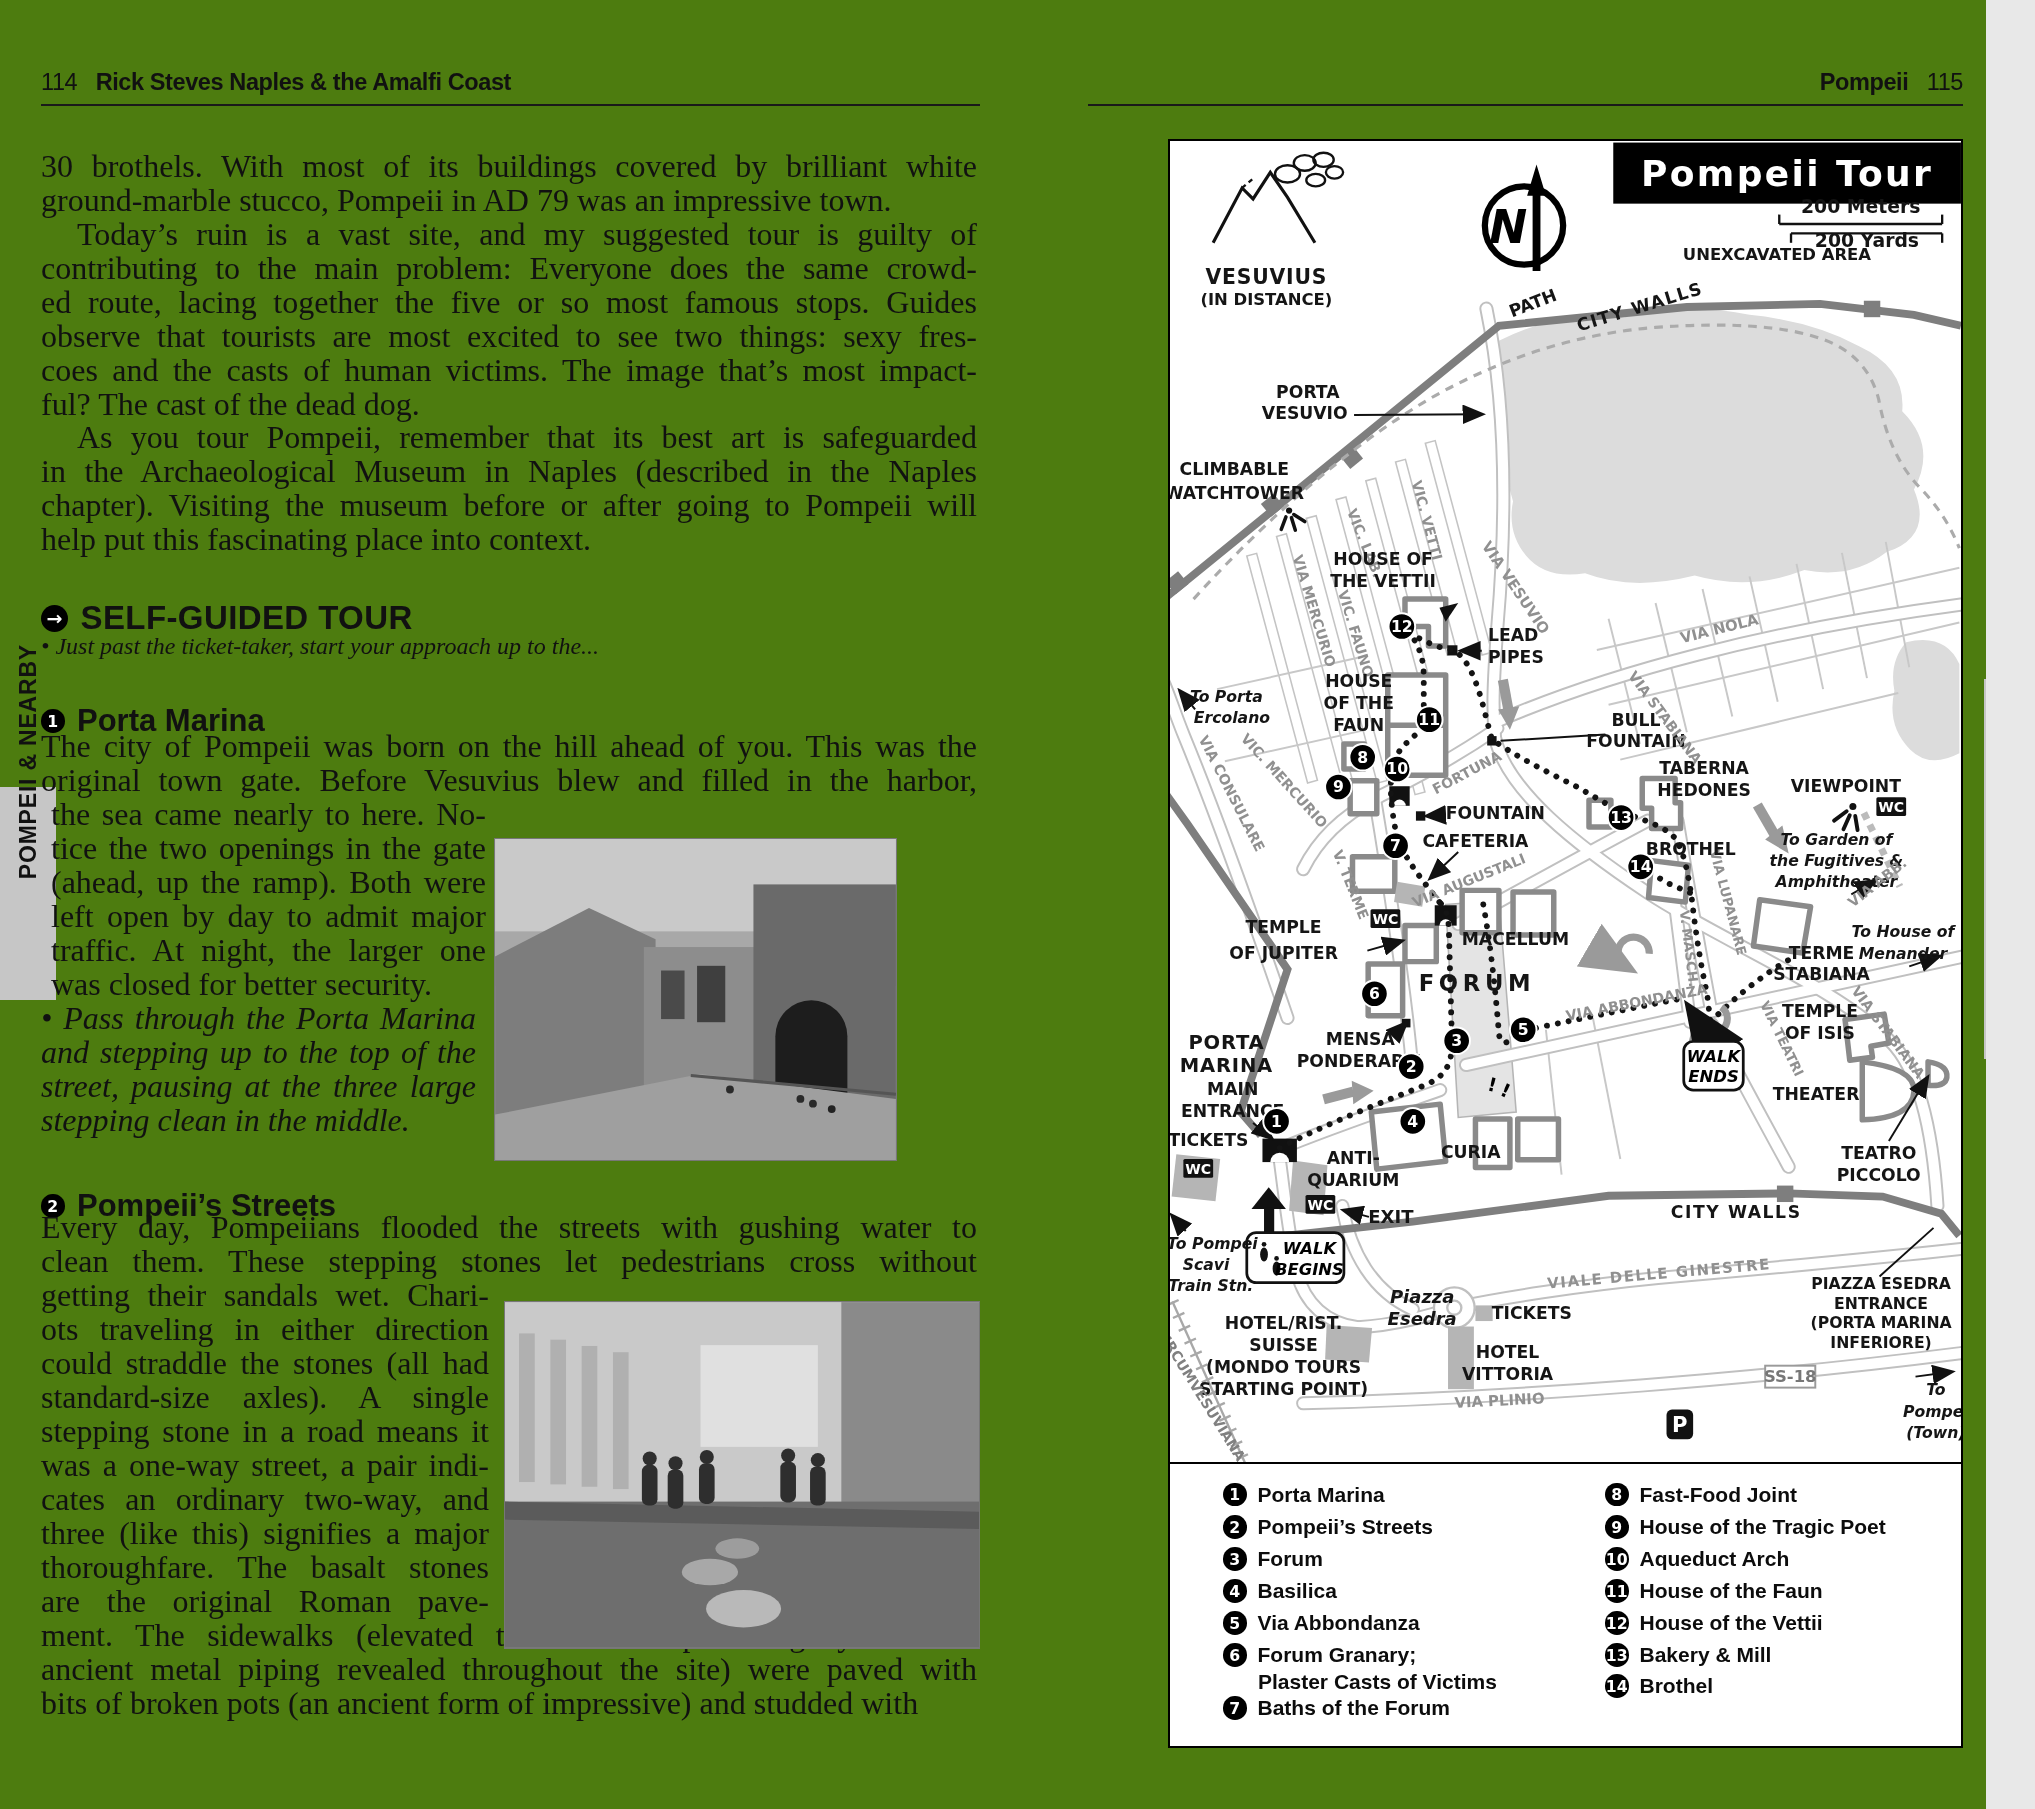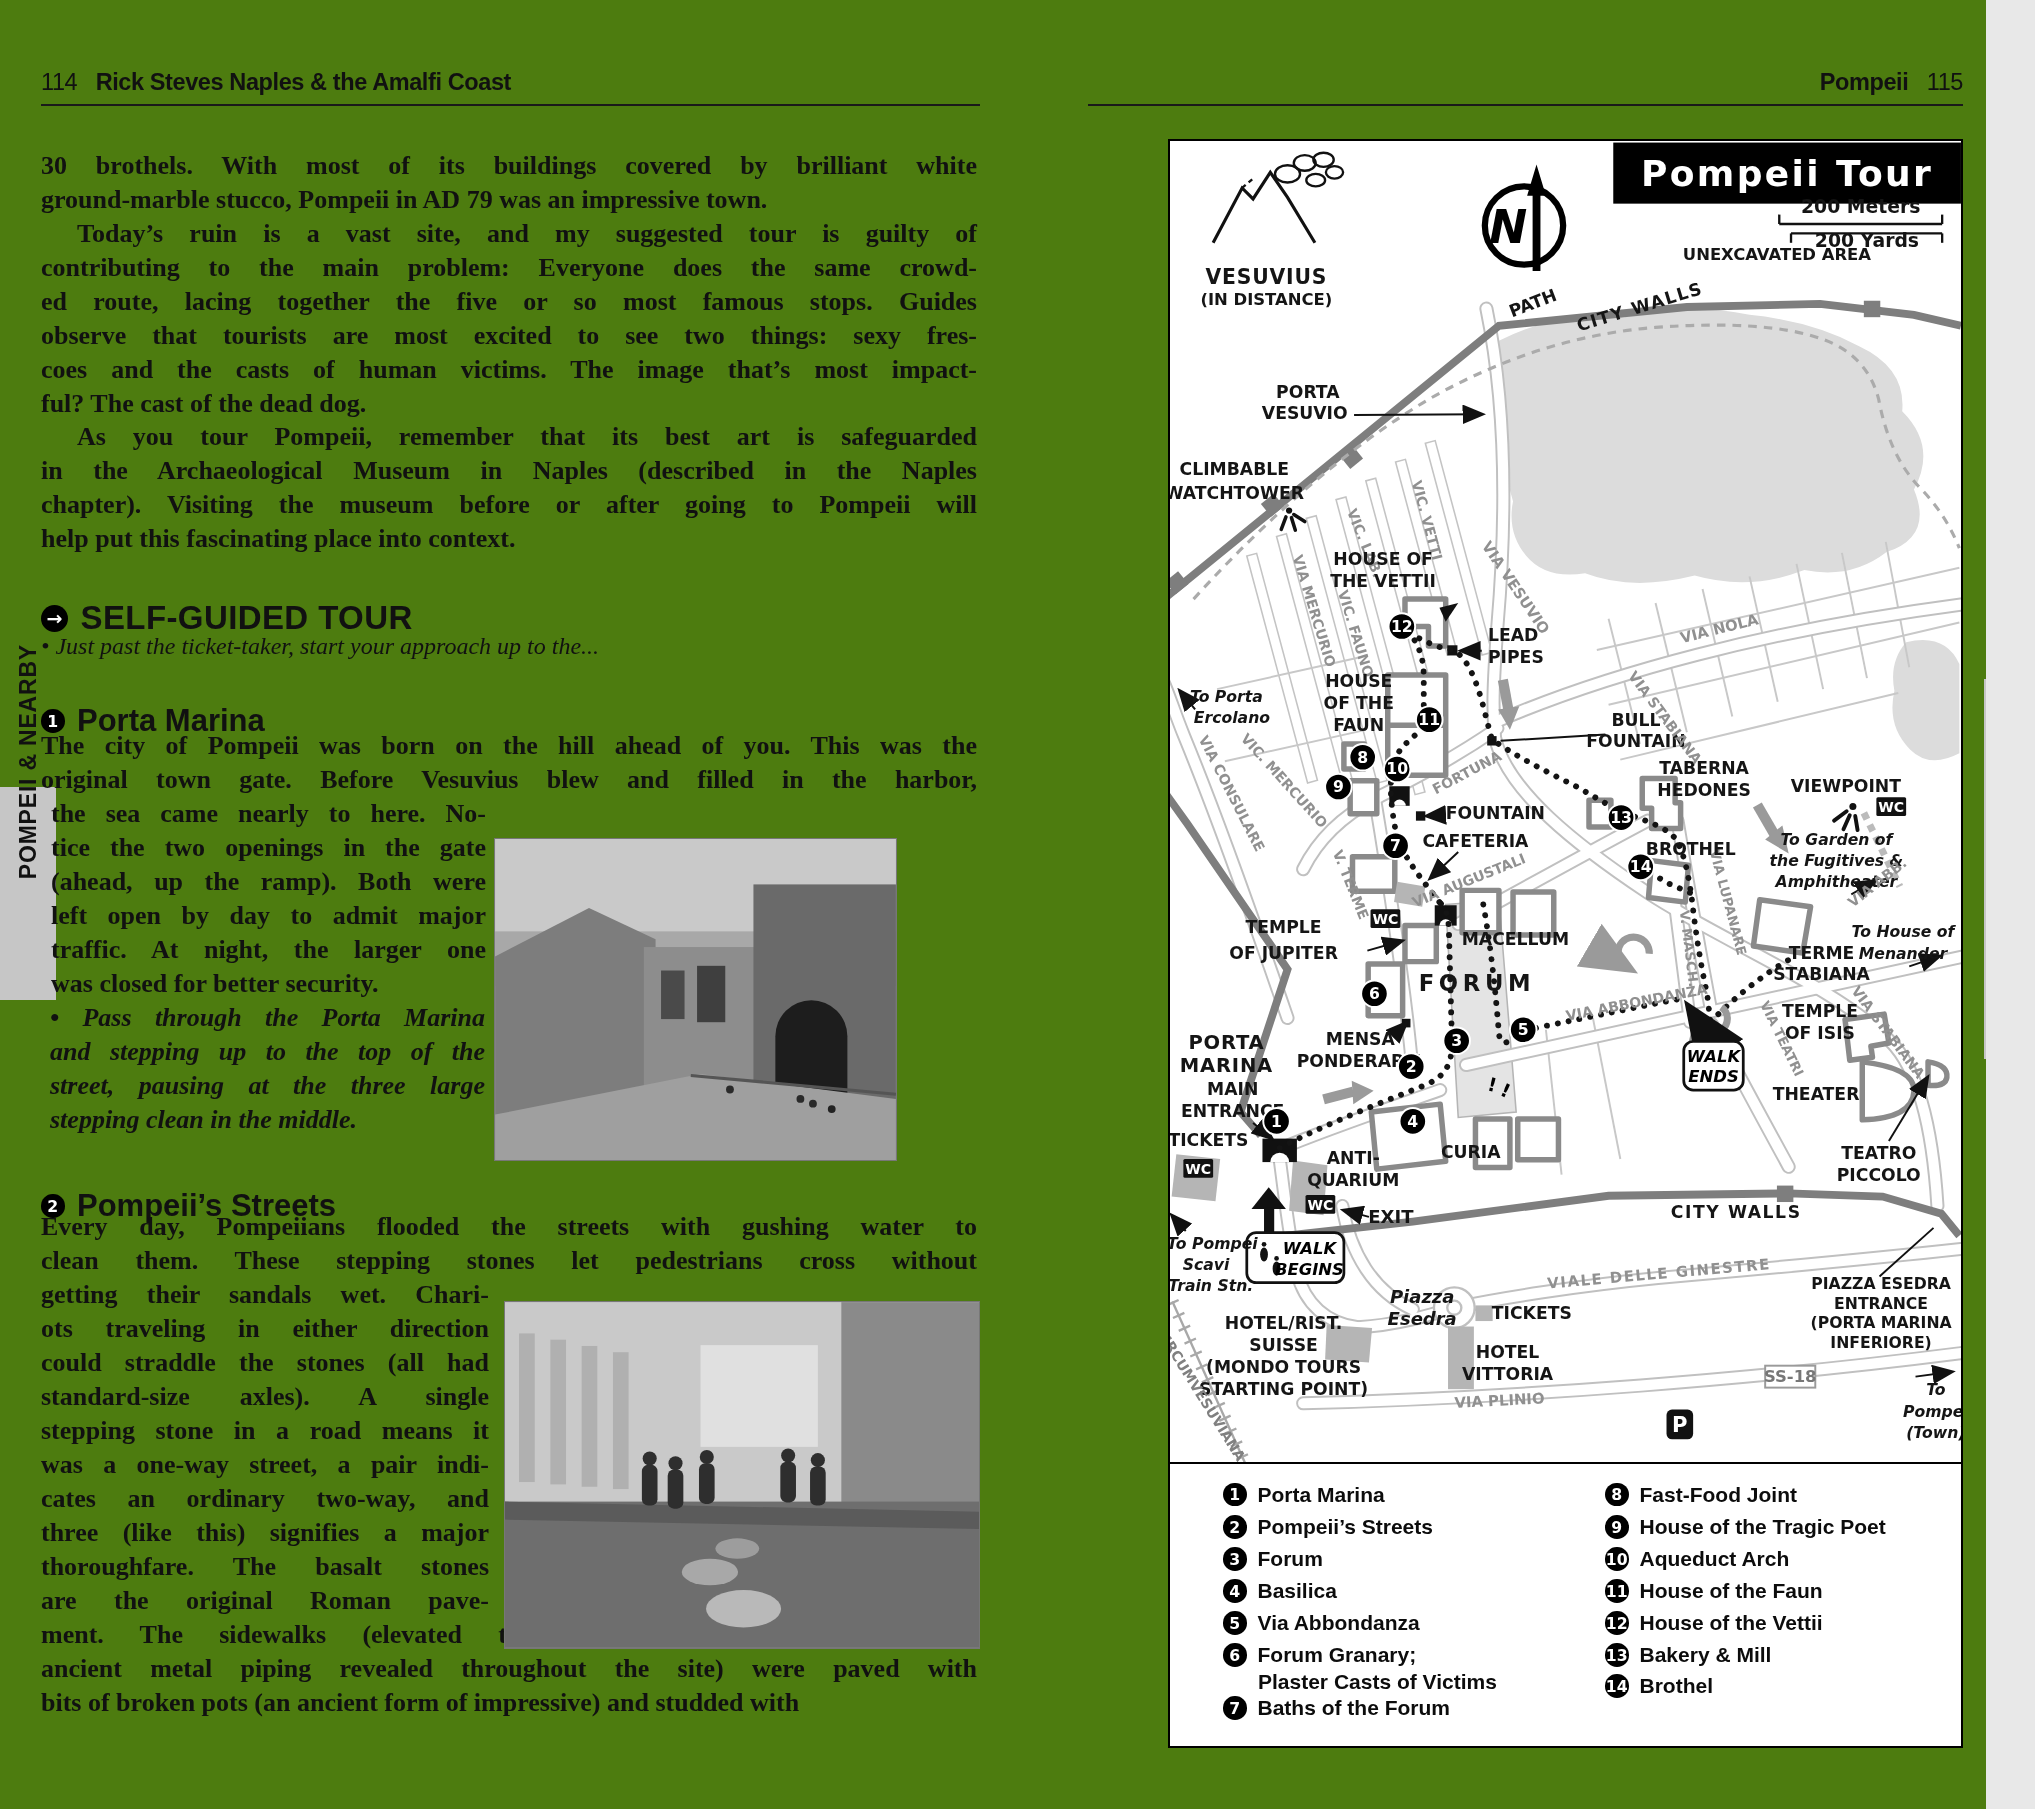--- a/index.html
+++ b/index.html
@@ -4,21 +4,21 @@
 <style>
   html,body{margin:0;padding:0;background:#e8e8e8;}
   #page{position:relative;width:1986px;height:1809px;background:#4d7c0f;overflow:hidden;
         font-family:"Liberation Serif",serif;color:#111;}
   .abs{position:absolute;}
   
   .hdr{font-family:"Liberation Sans",sans-serif;font-size:23.5px;letter-spacing:-0.4px;white-space:nowrap;}
   .hdr b{font-weight:700;}
   .rule{height:2.3px;background:#1a1a1a;}
   
-  .bl{font-size:26px;line-height:34px;height:34px;white-space:nowrap;text-align:justify;font-weight:bold;}
+  .bl{font-size:32px;line-height:34px;height:34px;white-space:nowrap;text-align:justify;}
   .bl.j{text-align:justify;text-align-last:justify;white-space:normal;}
   .bl.last{text-align:center;text-align-last:left;}
   .bl.ind{text-indent:36px;}
   .it{font-style:italic;font-size:24px;}
   
   .sechead{display:flex;align-items:center;gap:12.5px;font-family:"Liberation Sans",sans-serif;font-weight:700;}
   .badge{display:inline-flex;align-items:center;justify-content:center;background:#000;color:#fff;border-radius:50%;
          font-family:"DejaVu Sans",sans-serif;font-weight:700;flex:0 0 auto;}
   .b34{width:27px;height:27px;font-size:17px;}
   .b30{width:23.5px;height:23.5px;font-size:15.7px;}
@@ -100,21 +100,21 @@
       <div class="bl j">original town gate. Before Vesuvius blew and filled in the harbor,</div>
     </div>
   <div id="blk-s1narrow" class="abs" style="left:51px;top:797px;width:435px;">
       <div class="bl j">the sea came nearly to here. No-</div>
       <div class="bl j">tice the two openings in the gate</div>
       <div class="bl j">(ahead, up the ramp). Both were</div>
       <div class="bl j">left open by day to admit major</div>
       <div class="bl j">traffic. At night, the larger one</div>
       <div class="bl last">was closed for better security.</div>
     </div>
-  <div id="blk-s1italic" class="abs it" style="left:50px;top:1001px;width:435px;">
+  <div id="blk-s1italic" class="abs it" style="left:41px;top:1001px;width:435px;">
       <div class="bl j">• Pass through the Porta Marina</div>
       <div class="bl j">and stepping up to the top of the</div>
       <div class="bl j">street, pausing at the three large</div>
       <div class="bl last">stepping clean in the middle.</div>
     </div>
 
   <div class="abs sechead" style="left:41px;top:1188px;">
     <span class="badge b30">2</span>
     <span style="font-size:31px;">Pompeii’s Streets</span>
   </div>

